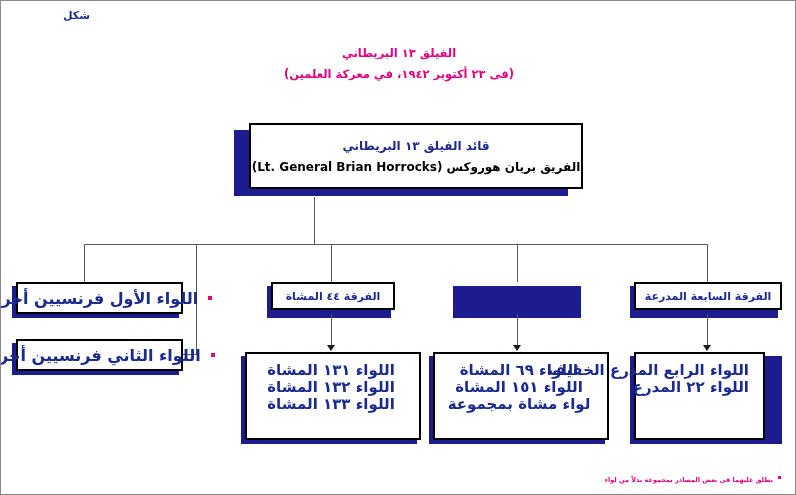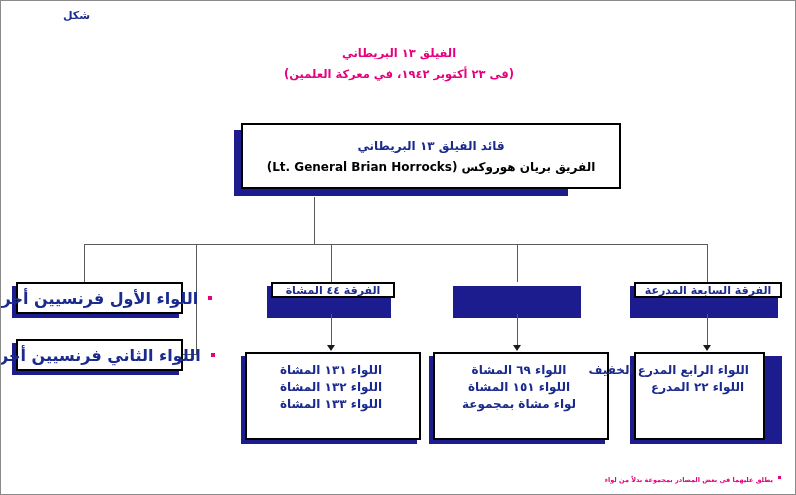--- a/index.html
+++ b/index.html
@@ -64,23 +64,23 @@
 
   .node-text {
     color: #1b2a8e;
     font-weight: bold;
     text-align: center;
     direction: rtl;
   }
 
   
   .cmd {
-    left: 240px;
+    left: 248px;
     top: 122px;
-    width: 380px;
+    width: 334px;
     height: 66px;
     border-width: 2px;
     display: flex;
     flex-direction: column;
     align-items: center;
     justify-content: center;
   }
   .cmd .line1 {
     font-size: 12px;
     color: #1b2a8e;
@@ -88,37 +88,37 @@
     margin-bottom: 7px;
   }
   .cmd .line2 {
     font-size: 12px;
     color: #000000;
     font-weight: bold;
   }
 
   
   .div-box {
-    height: 16px;
+    height: 28px;
     display: flex;
     align-items: center;
     justify-content: center;
   }
   .div-box .node-text { font-size: 11px; }
 
   
   .list-box {
     display: flex;
     flex-direction: column;
     align-items: flex-start;
     justify-content: flex-start;
     padding: 8px 14px 0 10px;
   }
   .list-box .row {
-    font-size: 12px;
+    font-size: 15px;
     font-weight: bold;
     color: #1b2a8e;
     line-height: 17px;
     width: 100%;
     text-align: center;
     direction: rtl;
     white-space: nowrap;
   }
 
   

